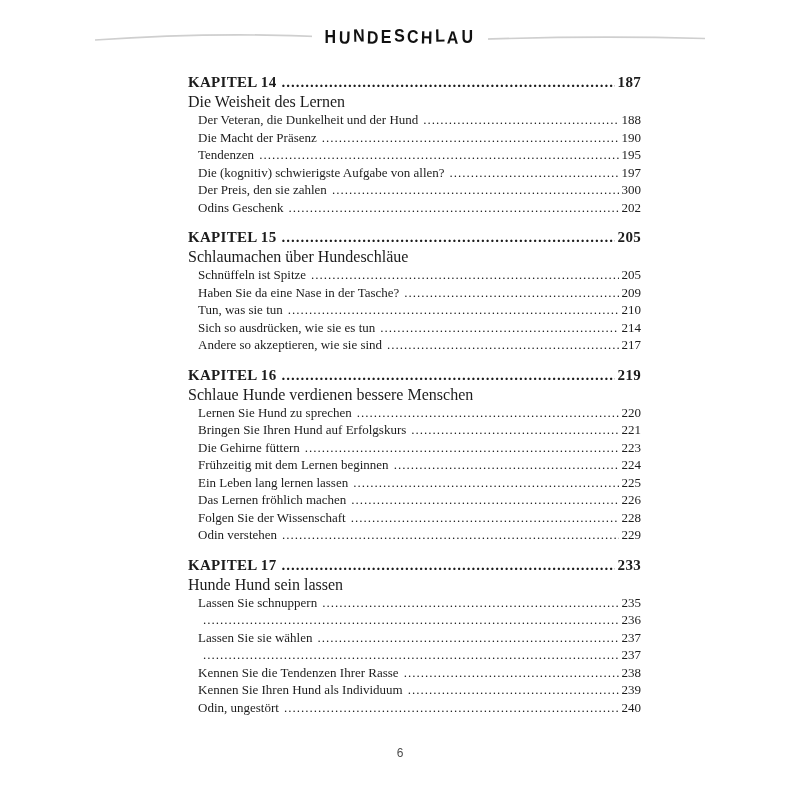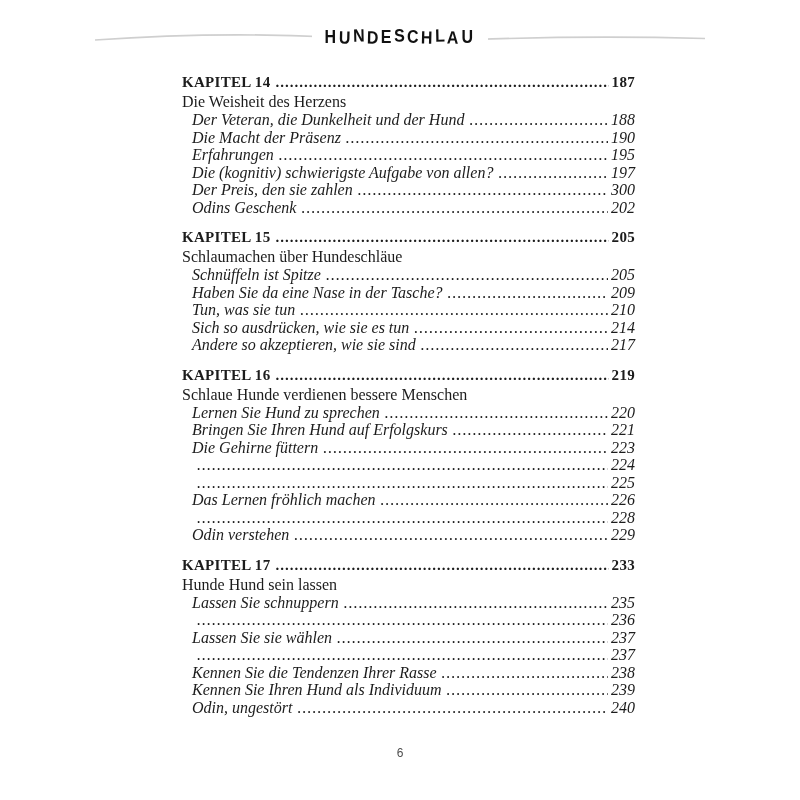--- a/index.html
+++ b/index.html
@@ -49,21 +49,21 @@
     transform: scaleY(1.12);
     white-space: nowrap;
   }
   .book-title .tl { display: inline-block; }
   .book-title .tl:nth-child(2n) { transform: translateY(1px) rotate(1.5deg); }
   .book-title .tl:nth-child(3n) { transform: translateY(-1px) rotate(-1.5deg); }
 
   
   .toc {
     position: absolute;
-    left: 182px;
+    left: 188px;
     top: 72px;
     width: 453px;
   }
   .chapter-block { margin-bottom: 11px; }
   .chapter-heading {
     display: flex;
     align-items: baseline;
     font-weight: bold;
     font-size: 15px;
     line-height: 20px;
@@ -71,25 +71,24 @@
     white-space: nowrap;
   }
   .chapter-subtitle {
     font-size: 16px;
     line-height: 19px;
     white-space: nowrap;
   }
   .toc-entry {
     display: flex;
     align-items: baseline;
-    font-size: 16px;
+    font-size: 13px;
     line-height: 17.5px;
     padding-left: 10px;
     white-space: nowrap;
-    font-style: italic;
   }
   .dots {
     flex: 1 1 auto;
     overflow: hidden;
     white-space: nowrap;
     letter-spacing: 1px;
     margin: 0 3px 0 5px;
     min-width: 10px;
   }
   .page-num {
@@ -123,33 +122,33 @@
     </div>
   </div>
 
   <div class="toc">
       <div class="chapter-block">
         <div class="chapter-heading">
           <span class="chapter-label">KAPITEL 14</span>
           <span class="dots" aria-hidden="true">....................................................................................................................................................................................................................................................................</span>
           <span class="page-num">187</span>
         </div>
-        <div class="chapter-subtitle">Die Weisheit des Herzens</div>
+        <div class="chapter-subtitle">Die Weisheit des Lernen</div>
         <div class="toc-entry">
           <span class="entry-title">Der Veteran, die Dunkelheit und der Hund</span>
           <span class="dots" aria-hidden="true">....................................................................................................................................................................................................................................................................</span>
           <span class="page-num">188</span>
         </div>
         <div class="toc-entry">
           <span class="entry-title">Die Macht der Präsenz</span>
           <span class="dots" aria-hidden="true">....................................................................................................................................................................................................................................................................</span>
           <span class="page-num">190</span>
         </div>
         <div class="toc-entry">
-          <span class="entry-title">Erfahrungen</span>
+          <span class="entry-title">Tendenzen</span>
           <span class="dots" aria-hidden="true">....................................................................................................................................................................................................................................................................</span>
           <span class="page-num">195</span>
         </div>
         <div class="toc-entry">
           <span class="entry-title">Die (kognitiv) schwierigste Aufgabe von allen?</span>
           <span class="dots" aria-hidden="true">....................................................................................................................................................................................................................................................................</span>
           <span class="page-num">197</span>
         </div>
         <div class="toc-entry">
           <span class="entry-title">Der Preis, den sie zahlen</span>
@@ -211,33 +210,36 @@
           <span class="entry-title">Bringen Sie Ihren Hund auf Erfolgskurs</span>
           <span class="dots" aria-hidden="true">....................................................................................................................................................................................................................................................................</span>
           <span class="page-num">221</span>
         </div>
         <div class="toc-entry">
           <span class="entry-title">Die Gehirne füttern</span>
           <span class="dots" aria-hidden="true">....................................................................................................................................................................................................................................................................</span>
           <span class="page-num">223</span>
         </div>
         <div class="toc-entry">
+          <span class="entry-title">Frühzeitig mit dem Lernen beginnen</span>
           <span class="dots" aria-hidden="true">....................................................................................................................................................................................................................................................................</span>
           <span class="page-num">224</span>
         </div>
         <div class="toc-entry">
+          <span class="entry-title">Ein Leben lang lernen lassen</span>
           <span class="dots" aria-hidden="true">....................................................................................................................................................................................................................................................................</span>
           <span class="page-num">225</span>
         </div>
         <div class="toc-entry">
           <span class="entry-title">Das Lernen fröhlich machen</span>
           <span class="dots" aria-hidden="true">....................................................................................................................................................................................................................................................................</span>
           <span class="page-num">226</span>
         </div>
         <div class="toc-entry">
+          <span class="entry-title">Folgen Sie der Wissenschaft</span>
           <span class="dots" aria-hidden="true">....................................................................................................................................................................................................................................................................</span>
           <span class="page-num">228</span>
         </div>
         <div class="toc-entry">
           <span class="entry-title">Odin verstehen</span>
           <span class="dots" aria-hidden="true">....................................................................................................................................................................................................................................................................</span>
           <span class="page-num">229</span>
         </div>
       </div>
       <div class="chapter-block">

